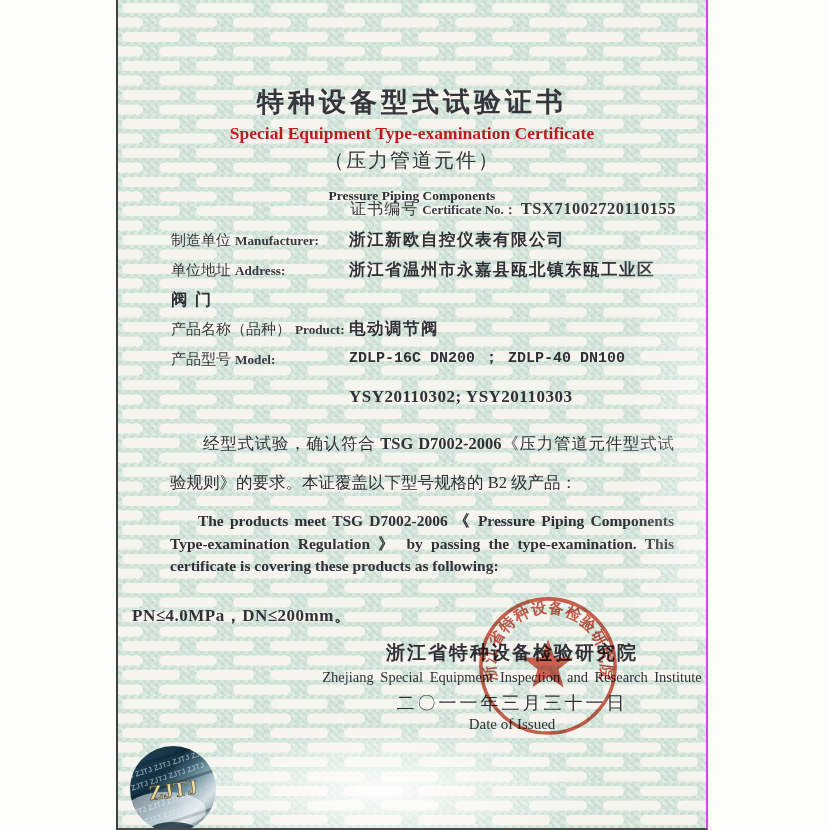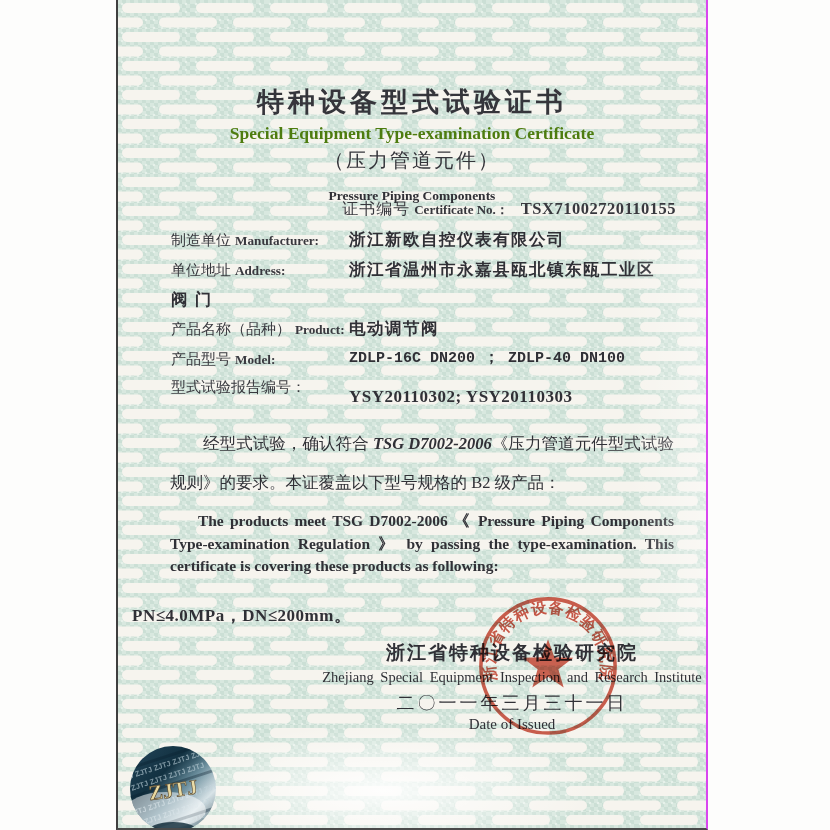--- a/index.html
+++ b/index.html
@@ -18,43 +18,43 @@
     border-right:2px solid #d946ef;
     border-bottom:2px solid #4a4a4a;
     background:#d5e5dc;
   }
   .paper-bg { position:absolute; inset:0; width:100%; height:100%; }
 
   .content { position:absolute; inset:0; }
 
   .title-block { position:absolute; top:84px; left:0; right:0; text-align:center; }
   .title-cn { font-size:27px; font-weight:bold; letter-spacing:4px; color:#35353b; margin:0; }
-  .title-en { font-size:17.5px; font-weight:bold; margin-top:3px; color:#4d7c0f; }
+  .title-en { font-size:17.5px; font-weight:bold; margin-top:3px; color:#b91c1c; }
   .sub-cn   { font-size:20px; letter-spacing:2px; margin-top:3px; color:#35353b; }
   .sub-en   { font-size:13.5px; font-weight:bold; margin-top:14px; color:#2f2f35; }
 
   .cert-line { position:absolute; top:199px; right:30px; white-space:nowrap; }
   .cert-label-cn { font-size:16px; letter-spacing:1px; }
   .cert-label-en { font-size:13px; font-weight:bold; }
-  .cert-no { font-size:16.5px; font-weight:bold; letter-spacing:.5px; margin-left:8px; }
+  .cert-no { font-size:16.5px; font-weight:bold; letter-spacing:.5px; }
 
   .fields { position:absolute; top:230px; left:53px; right:24px; }
   .field-row { display:flex; align-items:flex-start; margin-bottom:10px; min-height:19px; }
   .field-label { width:178px; flex:0 0 178px; line-height:19px; }
   .flabel-cn { font-size:15px; }
   .flabel-en { font-size:13.2px; font-weight:bold; }
   .field-value { font-size:16.5px; font-weight:600; color:#303036; line-height:19px; letter-spacing:1.5px; }
   .field-value.latin { font-family:"Liberation Mono","DejaVu Sans Mono",monospace; font-size:15px; letter-spacing:0; font-weight:bold; }
   .field-value.serifnum { font-family:"Liberation Serif",serif; font-size:17px; letter-spacing:.5px; font-weight:600;text-align:right; }
   .two-line .flabel-cn, .two-line .flabel-en { display:block; line-height:16px; }
   .two-line .field-value { padding-top:8px; }
 
   .bodytext { position:absolute; top:424px; left:52px; right:32px; color:#303036; }
   .p1 { font-size:16.5px; line-height:39px; text-align:justify; text-indent:2em; margin:0; }
-  .p1 b { letter-spacing:0;font-style:italic; }
+  .p1 b { letter-spacing:0; }
   .p2 { font-size:15.5px; font-weight:bold; line-height:22.5px; text-align:justify; text-indent:1.8em; margin:8px 0 0 0; }
   .p3 { font-size:17px; font-weight:bold; margin-top:26px; text-align:left; transform:translateX(-38px); letter-spacing:.5px; }
 
   .footer { position:absolute; top:640px; left:186px; width:416px; text-align:center; }
   .inst-cn { font-size:19px; font-weight:600; letter-spacing:2px; color:#303036; }
   .inst-en { font-size:14.5px; margin-top:3px; word-spacing:3px; color:#303036; }
   .date-cn { font-size:18px; letter-spacing:3px; margin-top:5px; color:#303036; }
   .date-label { font-size:15px; margin-top:1px; color:#303036; }
 
   .seal { position:absolute; left:356px; top:591px; width:148px; height:148px;
@@ -133,21 +133,20 @@
         </div>
         <div class="field-row">
           <div class="field-label">
             <span class="flabel-cn">产品型号</span>
             <span class="flabel-en">Model:</span>
           </div>
           <div class="field-value latin">ZDLP-16C DN200 ； ZDLP-40 DN100</div>
         </div>
         <div class="field-row two-line">
           <div class="field-label">
-            <span class="flabel-cn">型式试验报告编号：</span>
           </div>
           <div class="field-value serifnum">YSY20110302;  YSY20110303</div>
         </div>
       </div>
 
       <div class="bodytext">
         <p class="p1"><span>经型式试验，确认符合 </span><b>TSG D7002-2006</b><span>《压力管道元件型式试验规则》的要求。本证覆盖以下型号规格的 B2 级产品：</span></p>
         <p class="p2">The products meet TSG D7002-2006 《 Pressure Piping Components Type-examination Regulation 》 by passing the type-examination. This certificate is covering these products as following:</p>
         <p class="p3">PN≤4.0MPa，DN≤200mm。</p>
       </div>

